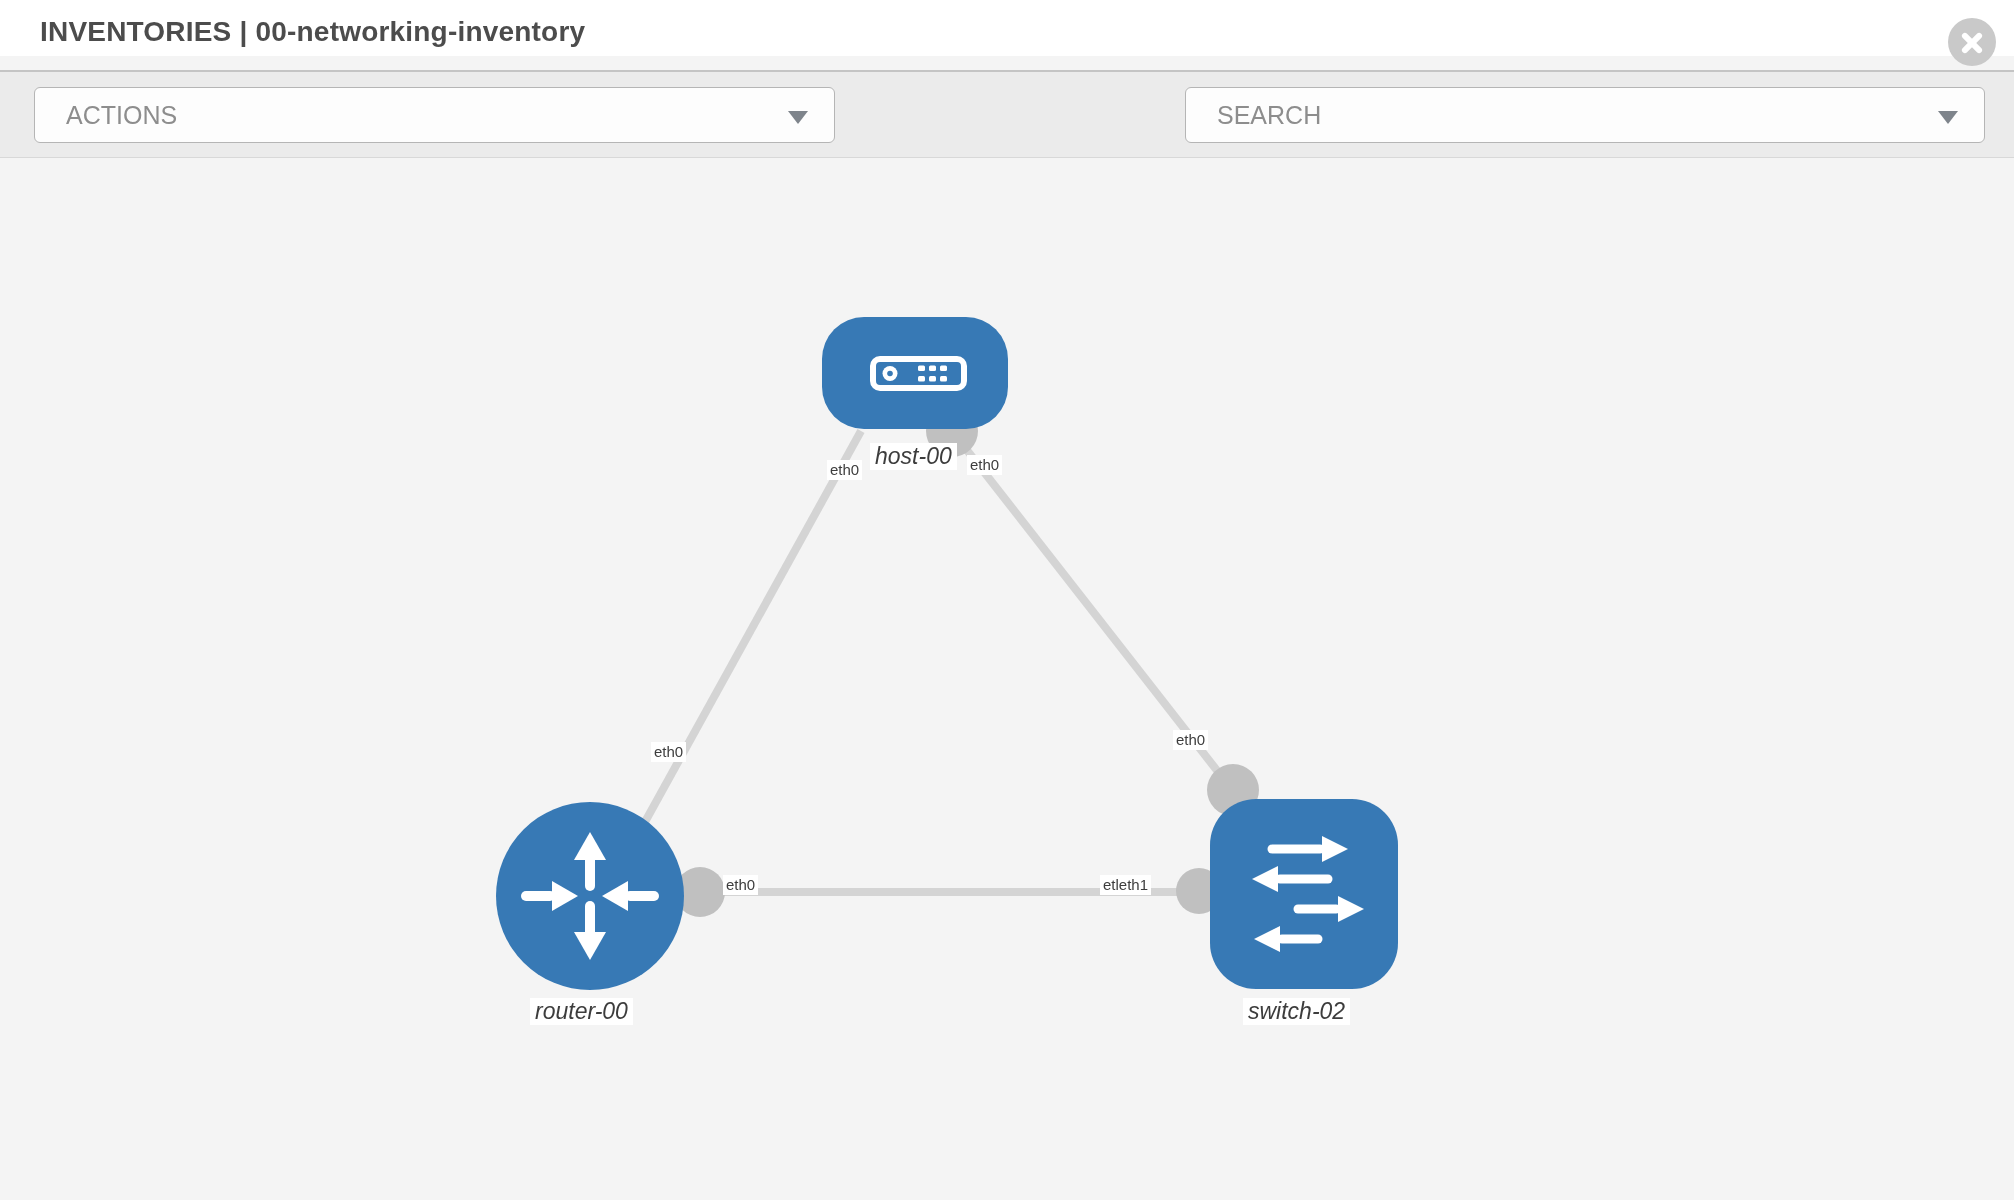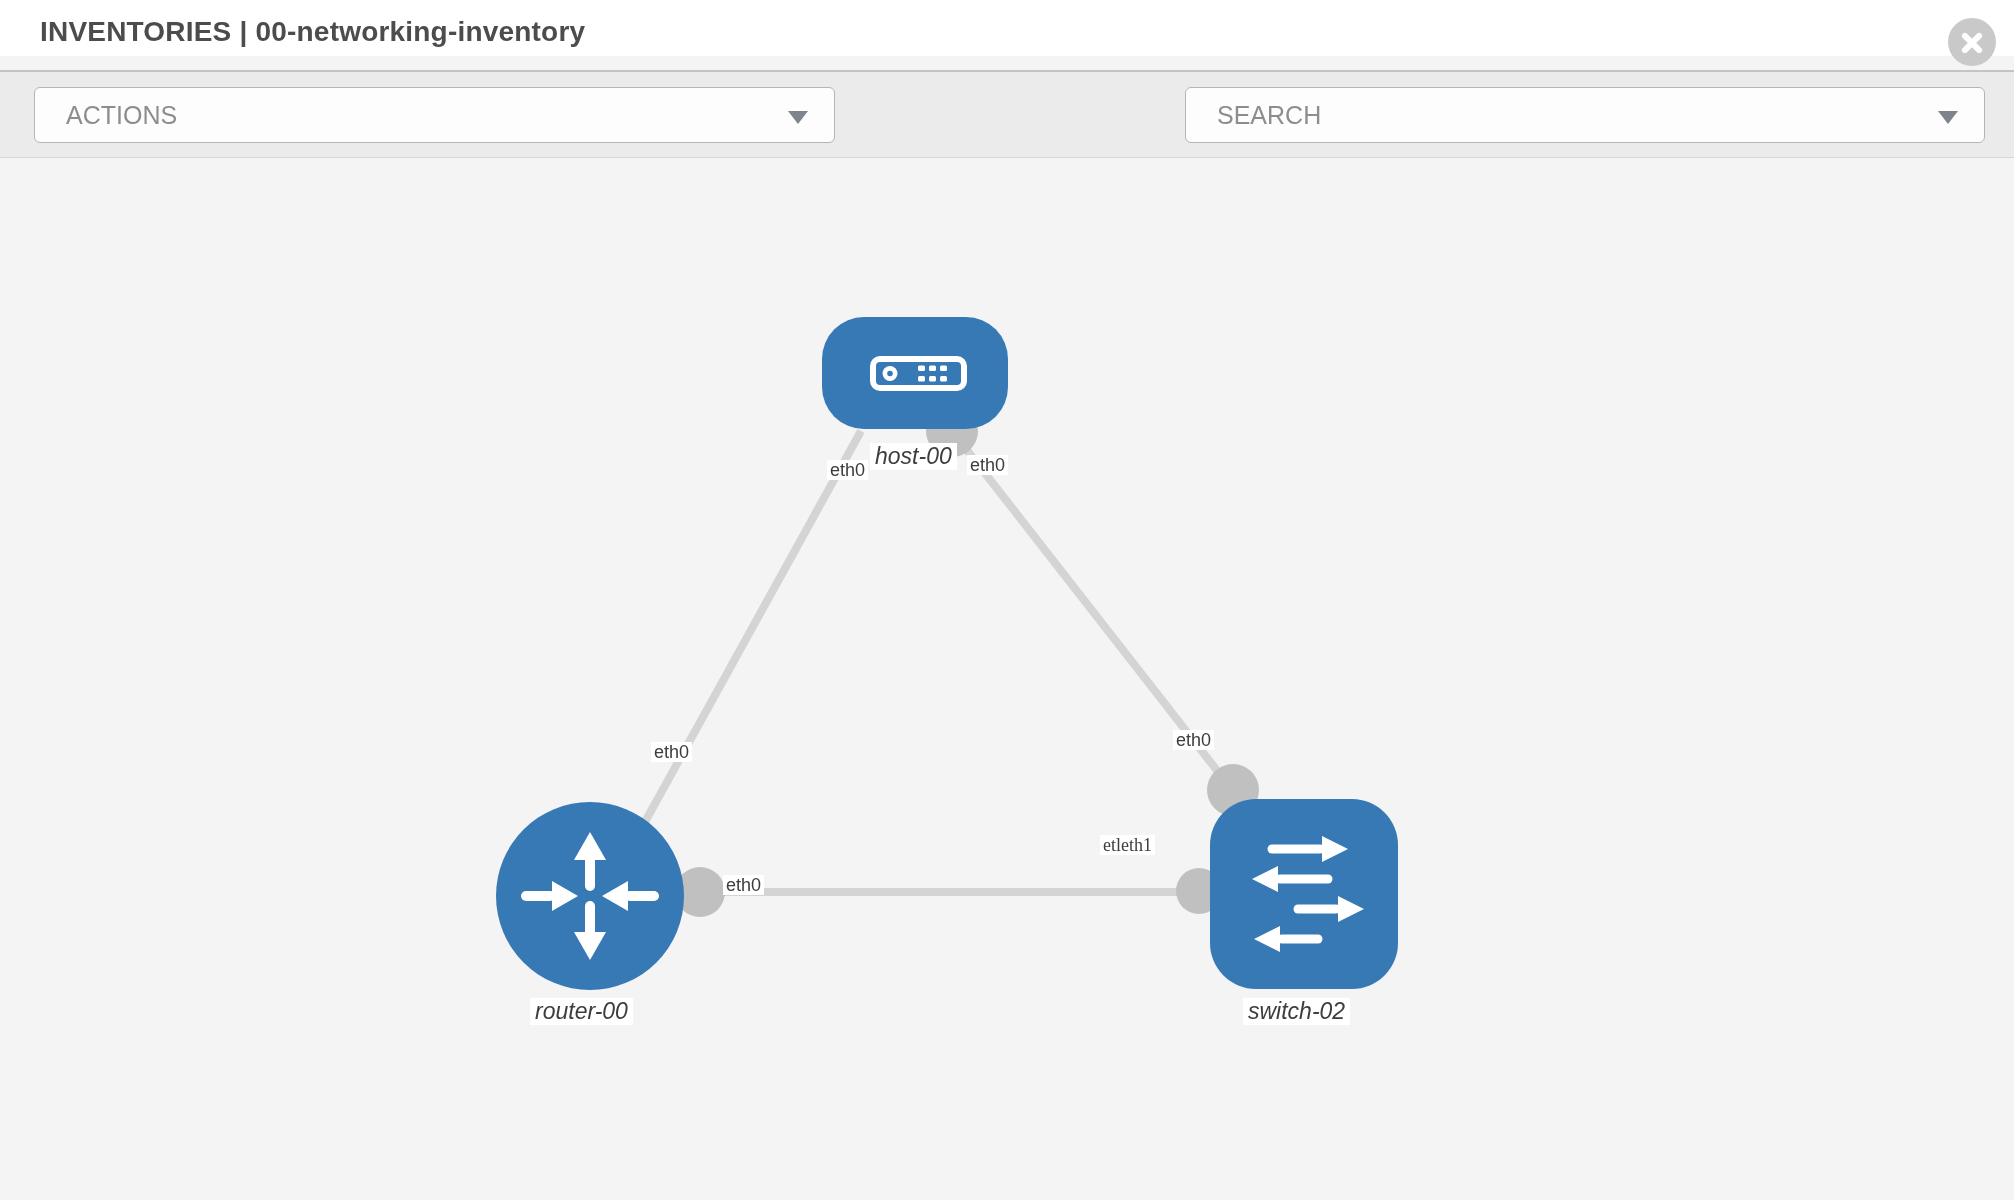--- a/index.html
+++ b/index.html
@@ -27,32 +27,32 @@
   .dd-search { left:1185px; width:800px;padding-left:47px; }
   .tool-icon { position:absolute; top:97px; width:38px; height:38px; cursor:pointer; }
   .tool-icon svg { width:38px; height:38px; }
   .ti-wrench { left:1046px; }
   .ti-key { left:1117px; }
 
   
   .canvas { position:absolute; left:0; top:159px; width:2014px; height:1041px; background:#f4f4f4; }
   .canvas svg.topo { position:absolute; left:0; top:0; }
 
-  .chip { position:absolute; background:#fff; color:#3d3d3d; font-size:18px; line-height:20px;
+  .chip { position:absolute; background:#fff; color:#3d3d3d; font-size:15px; line-height:20px;
           padding:0 3px; white-space:nowrap; z-index:2; }
   .node-chip { font-size:23px; line-height:27px; padding:0 5px;font-style:italic; }
   .chip-host    { left:870px; top:284px; }
   .chip-router  { left:530px; top:839px; }
   .chip-switch  { left:1243px; top:839px; }
   .if-host-left   { left:827px;  top:301px; }
   .if-host-right  { left:967px;  top:296px; }
   .if-router-top  { left:651px;  top:583px; }
   .if-switch-top  { left:1173px; top:571px; }
   .if-router-right{ left:723px;  top:716px; }
-  .if-overlap     { left:1100px; top:676px;font-family:Liberation Serif, serif; }
+  .if-overlap     { left:1100px; top:716px; }
 </style>
 </head>
 <body>
 
 <div id="screen">
 
   <div class="header">
     <div class="page-title">INVENTORIES | 00-networking-inventory</div>
     <div class="close-btn">
       <span class="bar a"></span>

